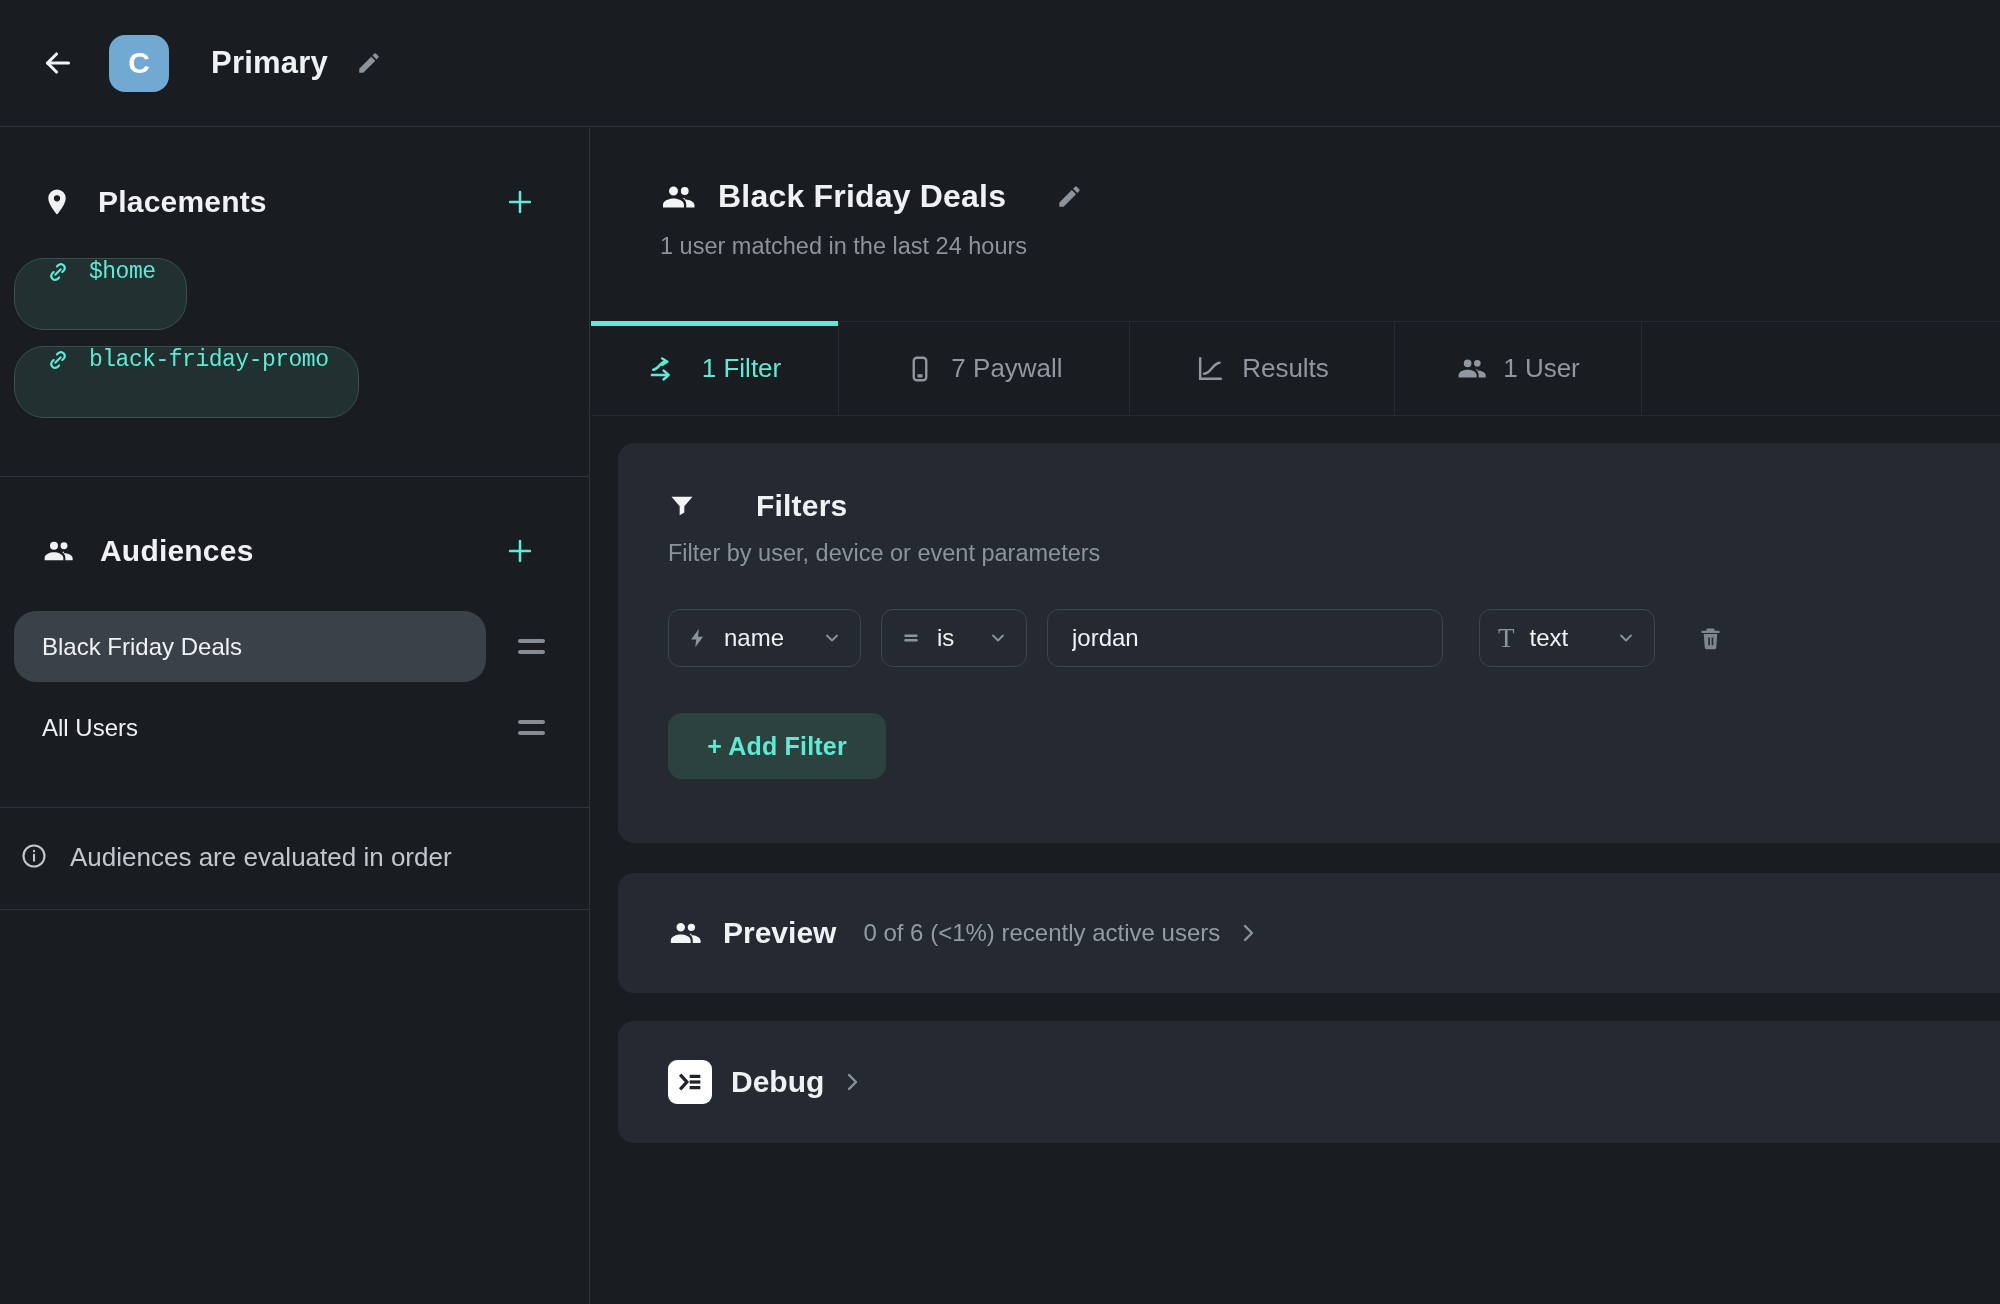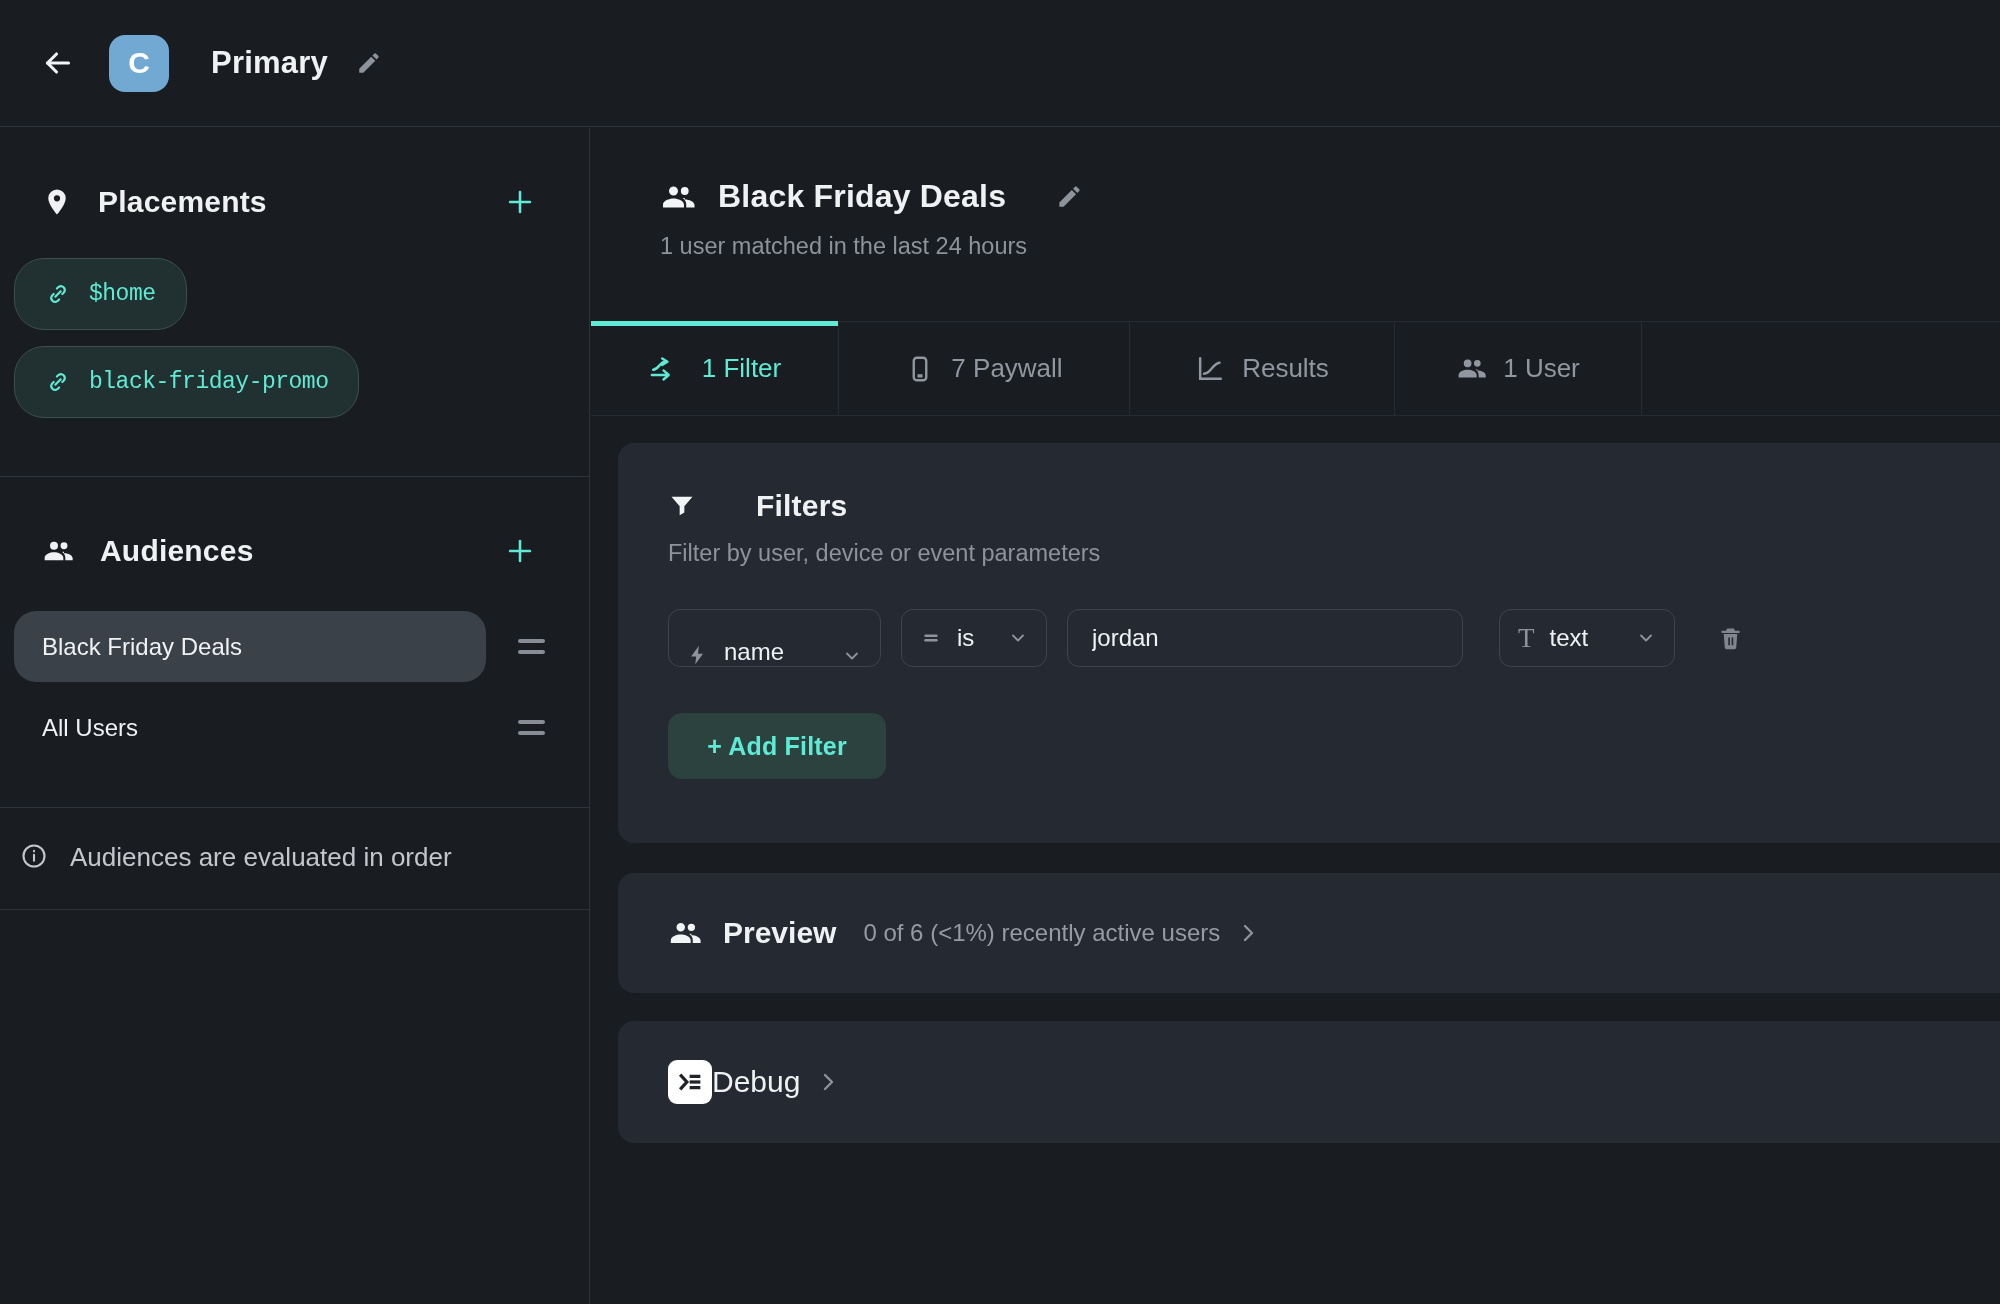--- a/index.html
+++ b/index.html
@@ -48,21 +48,21 @@
 
   
   .sidebar{
     position:absolute;top:128px;left:0;bottom:0;width:590px;
     border-right:1px solid var(--border);
   }
   .section-head{display:flex;align-items:center;gap:26px;margin:52px 52px 0 42px;height:44px;}
   .section-title{font-size:30px;font-weight:600;letter-spacing:.2px;}
   .plus-btn{margin-left:auto;color:var(--teal);cursor:pointer;}
   .chip{
-    display:inline-flex;align-items:center;gap:18px;
+    display:inline-flex;align-items:flex-start;gap:18px;
     margin:34px 0 0 14px;height:72px;padding:0 30px;
     background:var(--chip-bg);
     border:1.5px solid var(--chip-border);
     border-radius:30px;
     color:var(--teal);
     font-family:"Liberation Mono", monospace;
     font-size:23px;letter-spacing:-0.5px;
     cursor:pointer;
   }
   .chip + .chip{margin-top:16px;}
@@ -106,21 +106,21 @@
   .card-title{font-size:30px;font-weight:700;letter-spacing:.2px;margin-left:42px;}
   .card-sub{margin-top:17px;font-size:23.5px;color:var(--muted);}
   .filter-row{margin-top:42px;display:flex;align-items:center;gap:20px;}
   .ctl{
     height:58px;border:1.5px solid var(--ctl-border);border-radius:12px;
     display:flex;align-items:center;background:transparent;
     color:var(--text);font-size:24px;cursor:pointer;
   }
   .ctl .ctl-icon{color:var(--muted);display:flex;}
   .ctl .chev{margin-left:auto;color:var(--muted);display:flex;}
-  .dd-prop{width:213px;padding:0 18px;gap:15px;align-items:flex-end;}
+  .dd-prop{width:193px;padding:0 18px;gap:15px;}
   .dd-op{width:146px;padding:0 18px;gap:15px;}
   .value-input{
     width:396px;height:58px;padding:0 24px;
     background:transparent;border:1.5px solid var(--ctl-border);border-radius:12px;
     color:var(--text);font-size:24px;font-family:"Liberation Sans", sans-serif;outline:none;
   }
   .dd-type{width:176px;padding:0 18px;gap:15px;margin-left:16px;}
   .t-glyph{font-family:"Liberation Serif", serif;font-size:27px;color:var(--muted);line-height:1;}
   .trash-btn{margin-left:22px;color:#80868e;cursor:pointer;}
   .add-filter-btn{
@@ -131,21 +131,21 @@
   }
   .preview-card{margin-top:30px;height:120px;display:flex;align-items:center;padding-left:50px;cursor:pointer;}
   .preview-title{font-size:30px;font-weight:700;margin-left:21px;}
   .preview-stat{font-size:24px;color:#959ba3;margin-left:27px;}
   .chev-right{color:#8d939b;margin-left:16px;display:flex;}
   .debug-card{margin-top:28px;height:122px;display:flex;align-items:center;padding-left:50px;cursor:pointer;}
   .debug-iconbox{
     width:44px;height:44px;border-radius:9px;background:#fff;
     display:flex;align-items:center;justify-content:center;color:#20242a;
   }
-  .debug-title{font-size:30px;font-weight:400;}
+  .debug-title{font-size:30px;font-weight:700;margin-left:19px;}
 </style>
 </head>
 <body>
 
 <header class="topbar">
   <span class="back-btn">
     <svg width="36" height="36" viewBox="0 0 24 24" fill="none" stroke="currentColor" stroke-width="2.1" stroke-linecap="round" stroke-linejoin="round">
         <path d="M19 12H5"></path>
         <path d="M11 18l-6-6 6-6"></path>
       </svg>

